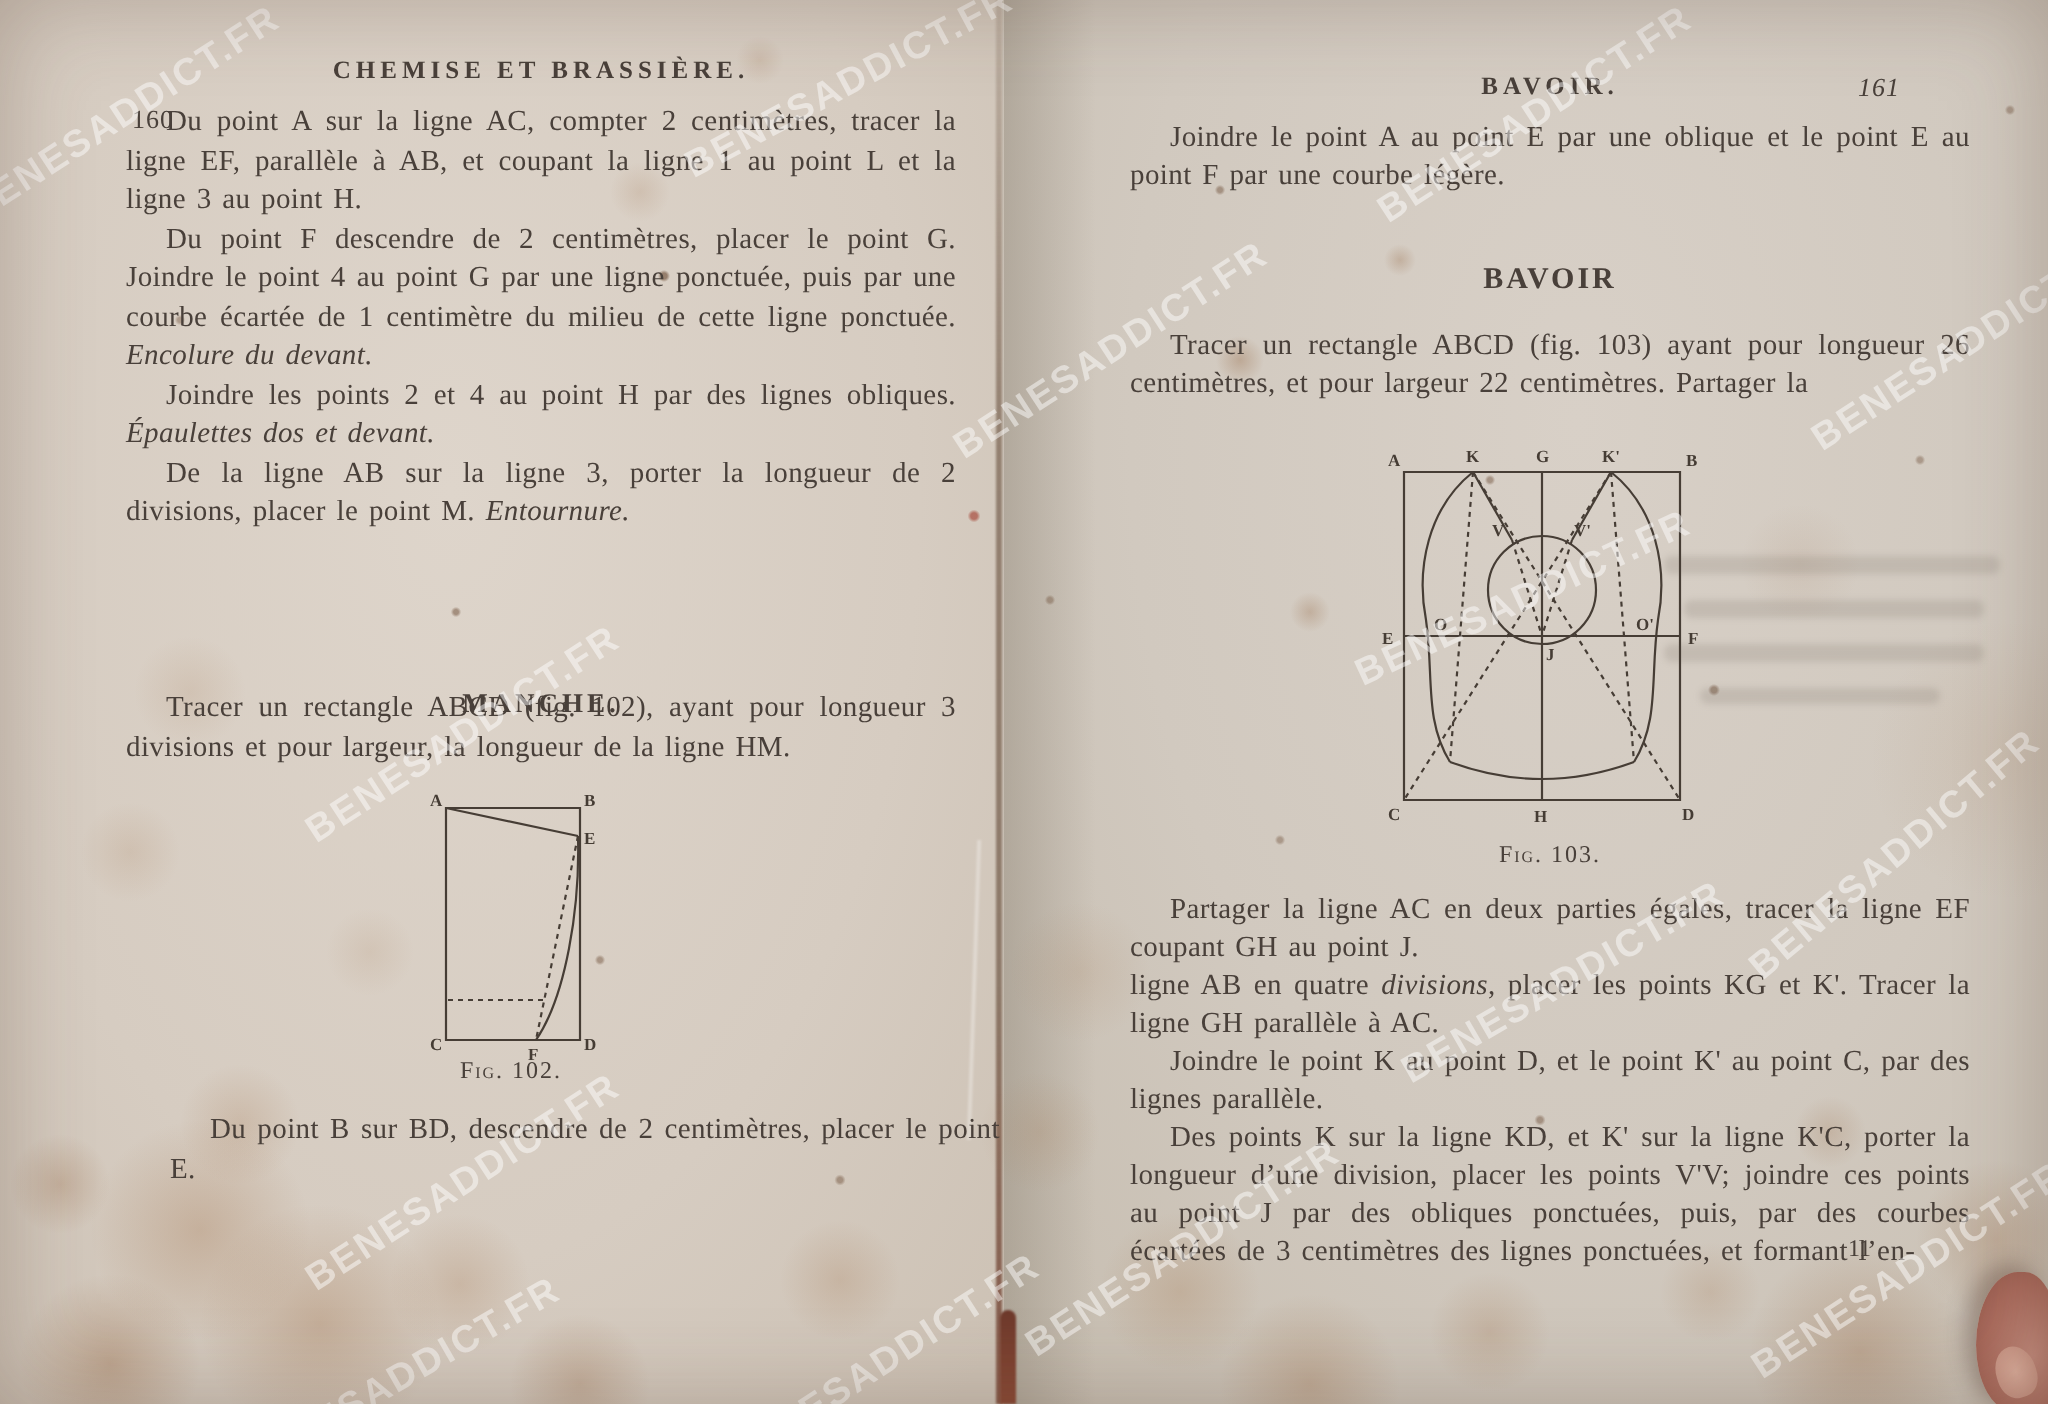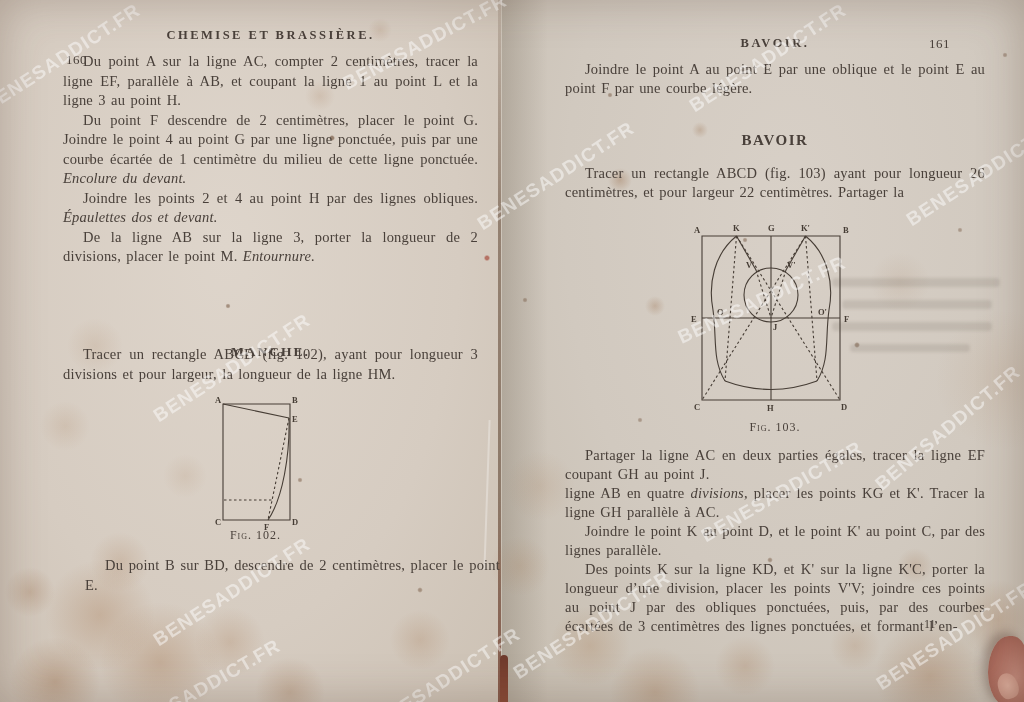--- a/index.html
+++ b/index.html
@@ -138,21 +138,21 @@
     </svg>
   </div>
   <div class="fig-caption" style="left:198px;top:528px;width:115px;">Fig. 102.</div>
 
   <div class="body-text" style="left:63px;top:556px;width:415px;margin-left:22px;">
     <p><span>Du point B sur BD, descendre de 2 centimètres, placer le point E.</span></p>
   </div>
 
   <div class="pg-header" style="left:565px;top:36px;width:420px;">
     <span class="running-title">BAVOIR.</span>
-    <span class="pg-num" style="right:35px;">161</span>
+    <span class="pg-num" style="right:35px;font-style:italic;">161</span>
   </div>
 
   <div class="body-text" style="left:565px;top:60px;width:420px;line-height:19px;">
     <p><span>Joindre le point A au point E par une oblique et le point E au point F par une courbe légère.</span></p>
   </div>
 
   <div class="section-heading" style="left:565px;top:132px;width:420px;font-size:15px;letter-spacing:1.5px;">BAVOIR</div>
 
   <div class="body-text" style="left:565px;top:164px;width:420px;line-height:19px;">
     <p><span>Tracer un rectangle ABCD (fig. 103) ayant pour longueur 26 centimètres, et pour largeur 22 centimètres. Partager la</span></p>

